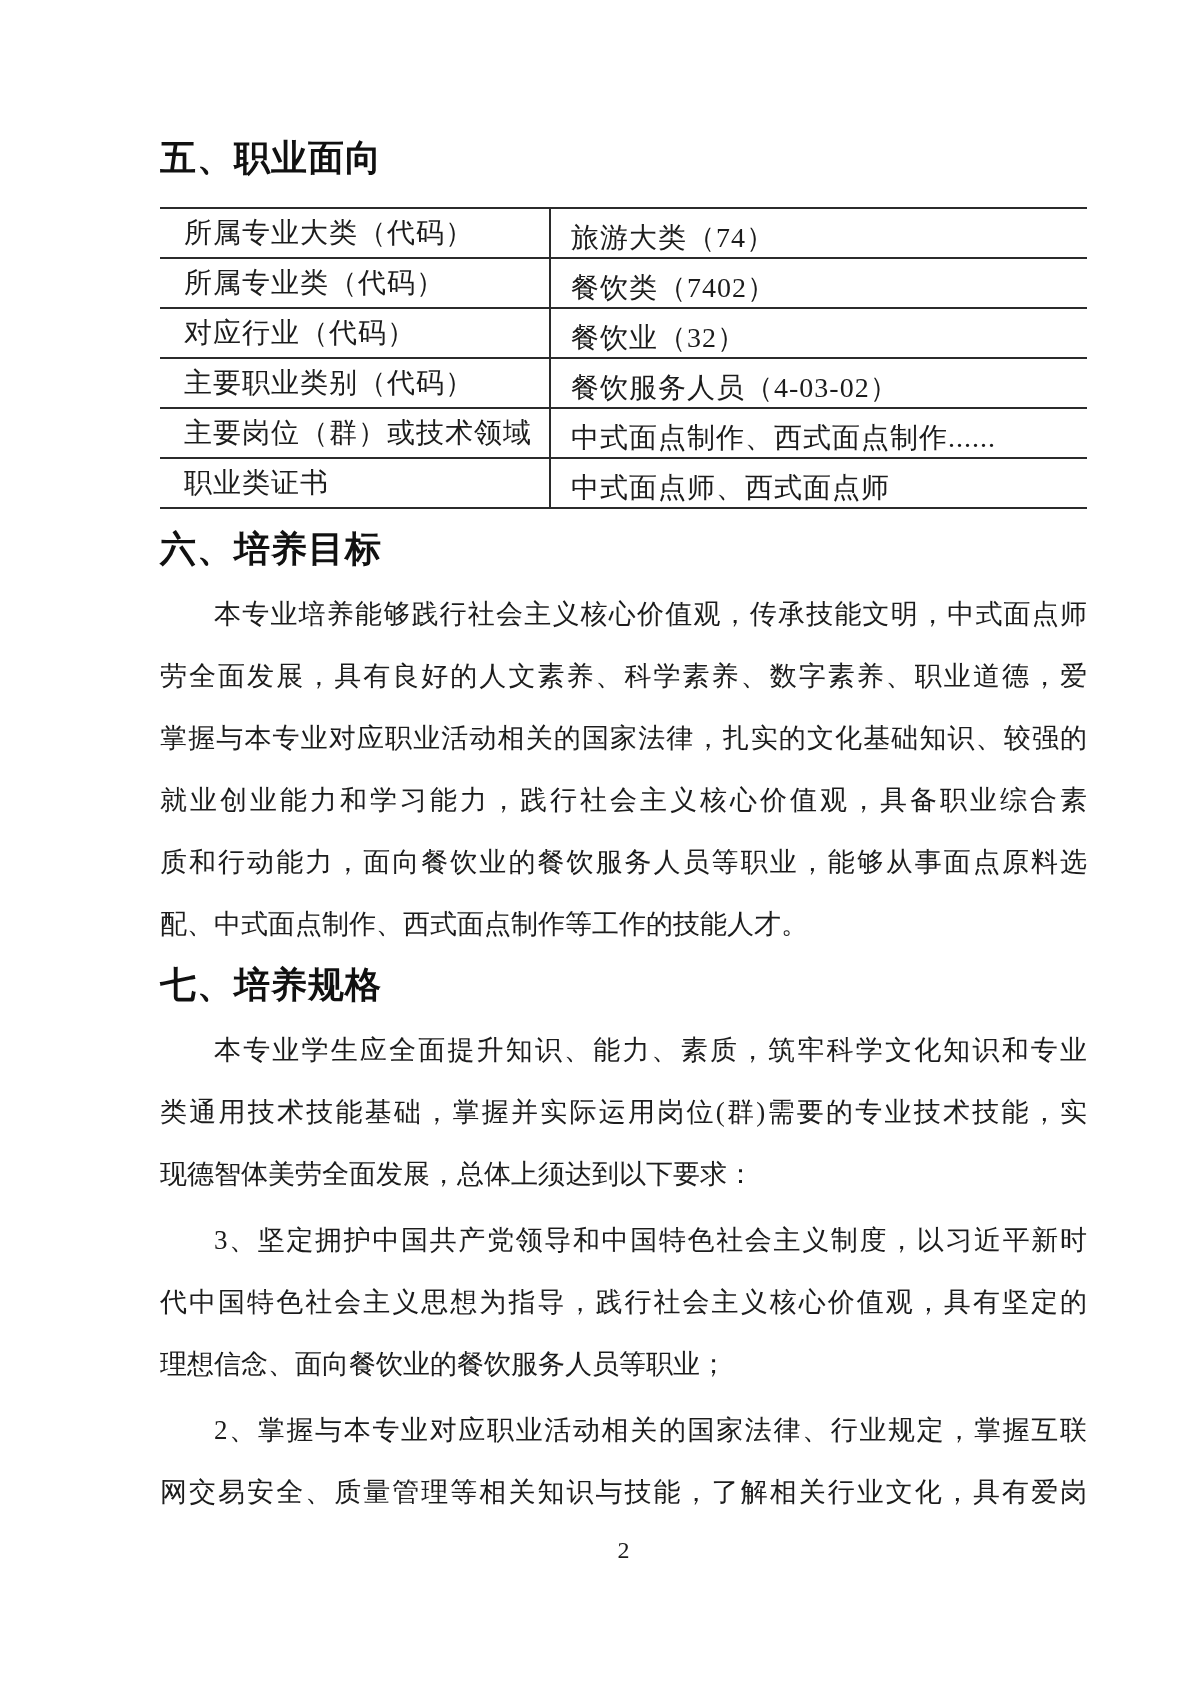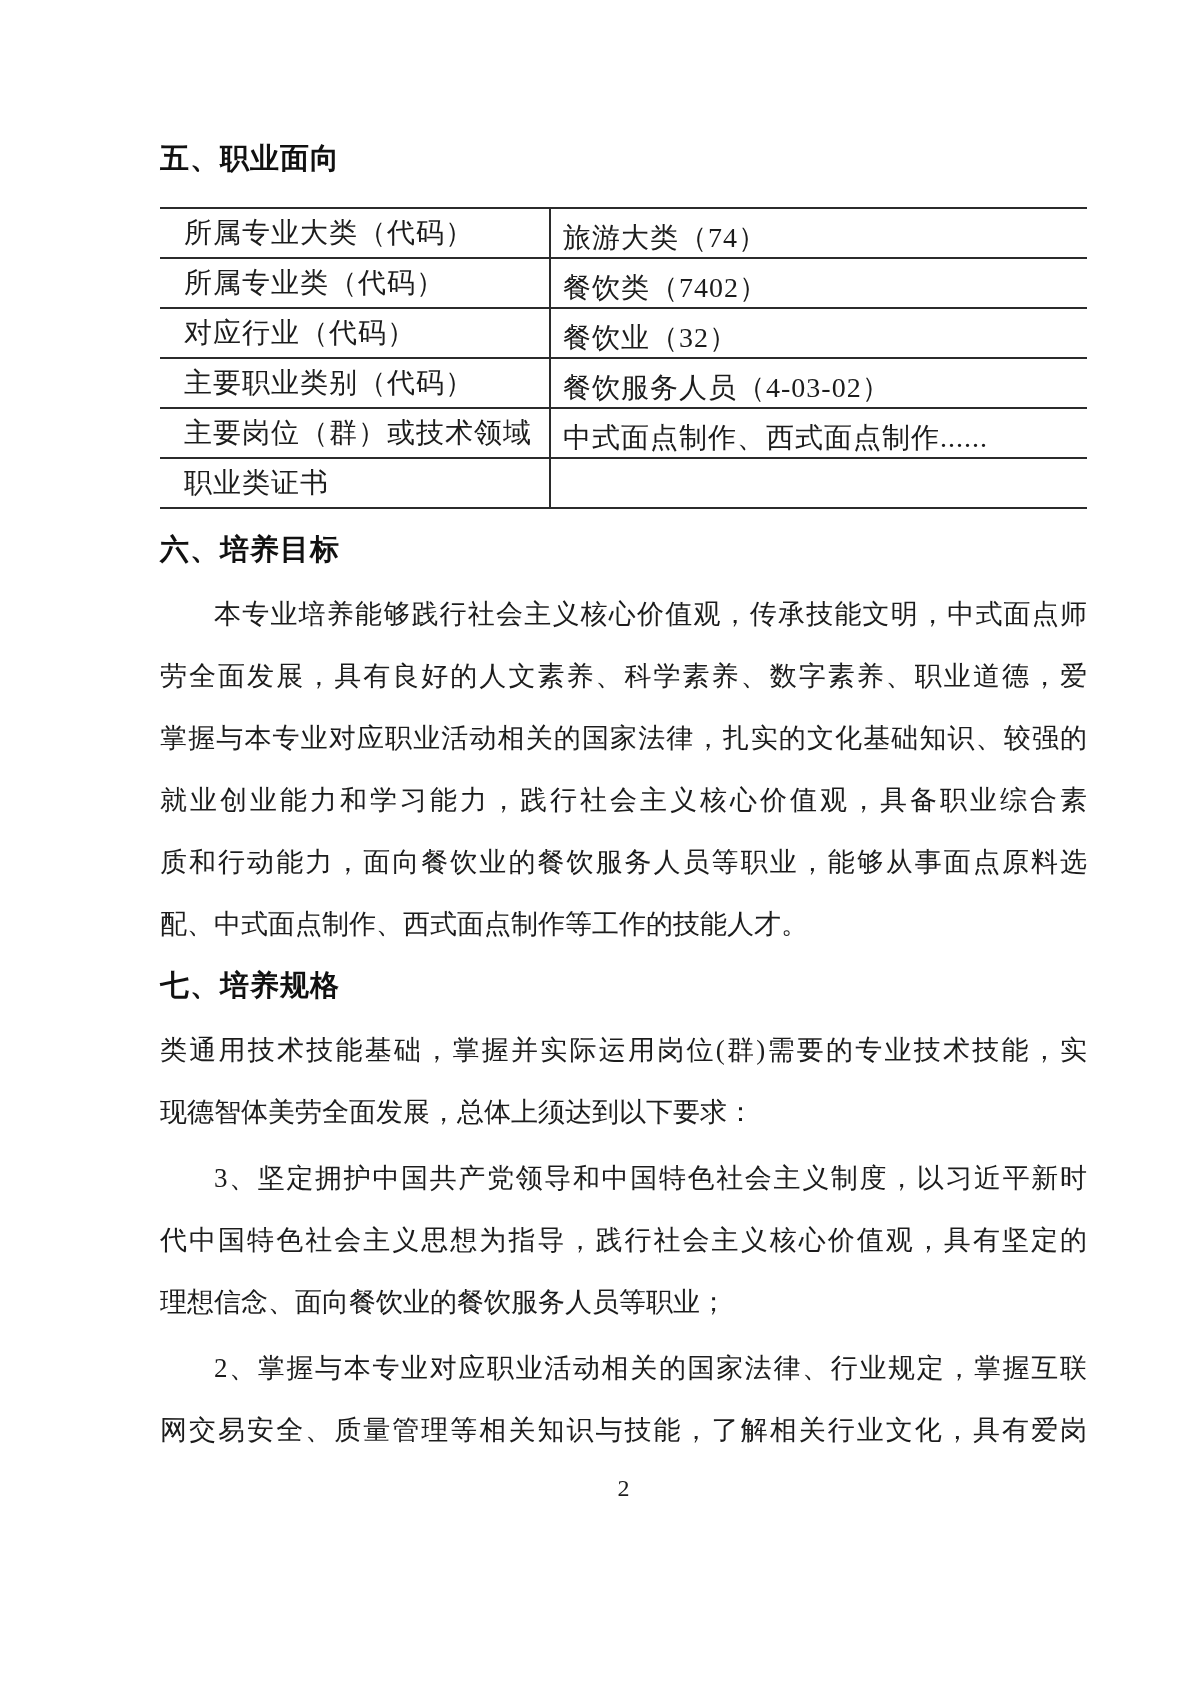--- a/index.html
+++ b/index.html
@@ -12,21 +12,21 @@
     color: #1c1c1c;
     font-family: "Liberation Serif", "DejaVu Serif", serif;
     overflow: hidden;
   }
   .content {
     padding: 140px 103px 0 160px; 
   }
   .sec-heading {
     font-family: "Liberation Sans", "DejaVu Sans", sans-serif;
     font-weight: bold;
-    font-size: 29px;
+    font-size: 36px;
     line-height: 36px;
     color: #111111;
     letter-spacing: 1px;
   }
   .career-table {
     margin-top: 31px;
     width: 927px;
     border-top: 2px solid #2b2b2b;
   }
   .trow {
@@ -40,21 +40,21 @@
     width: 391px;
     padding-left: 24px;
     border-right: 2px solid #2b2b2b;
     height: 100%;
     display: flex;
     align-items: center;
     letter-spacing: 1px;
   }
   .tcell-value {
     flex: 1;
-    padding-left: 12px;
+    padding-left: 20px;
     letter-spacing: 1px;
   }
   .h-goal { margin-top: 22px; }
   .h-spec { margin-top: 12px; }
   .para { margin-top: 16px; }
   .para-tight { margin-top: 4px; }
   .pline {
     font-size: 27px;
     line-height: 62px;
     height: 62px;
@@ -98,37 +98,39 @@
       <div class="trow">
         <div class="tcell-label">主要职业类别（代码）</div>
         <div class="tcell-value">餐饮服务人员（4-03-02）</div>
       </div>
       <div class="trow">
         <div class="tcell-label">主要岗位（群）或技术领域</div>
         <div class="tcell-value">中式面点制作、西式面点制作......</div>
       </div>
       <div class="trow">
         <div class="tcell-label">职业类证书</div>
+        <div class="tcell-value">中式面点师、西式面点师</div>
       </div>
     </div>
 
     <div class="sec-heading h-goal">六、培养目标</div>
 
     <div class="para">
       <div class="pline first">本专业培养能够践行社会主义核心价值观，传承技能文明，中式面点师</div>
       <div class="pline">劳全面发展，具有良好的人文素养、科学素养、数字素养、职业道德，爱</div>
       <div class="pline">掌握与本专业对应职业活动相关的国家法律，扎实的文化基础知识、较强的</div>
       <div class="pline">就业创业能力和学习能力，践行社会主义核心价值观，具备职业综合素</div>
       <div class="pline">质和行动能力，面向餐饮业的餐饮服务人员等职业，能够从事面点原料选</div>
       <div class="pline last">配、中式面点制作、西式面点制作等工作的技能人才。</div>
     </div>
 
     <div class="sec-heading h-spec">七、培养规格</div>
 
     <div class="para">
+      <div class="pline first">本专业学生应全面提升知识、能力、素质，筑牢科学文化知识和专业</div>
       <div class="pline">类通用技术技能基础，掌握并实际运用岗位(群)需要的专业技术技能，实</div>
       <div class="pline last">现德智体美劳全面发展，总体上须达到以下要求：</div>
     </div>
 
     <div class="para-tight">
       <div class="pline first">3、坚定拥护中国共产党领导和中国特色社会主义制度，以习近平新时</div>
       <div class="pline">代中国特色社会主义思想为指导，践行社会主义核心价值观，具有坚定的</div>
       <div class="pline last">理想信念、面向餐饮业的餐饮服务人员等职业；</div>
     </div>
 

